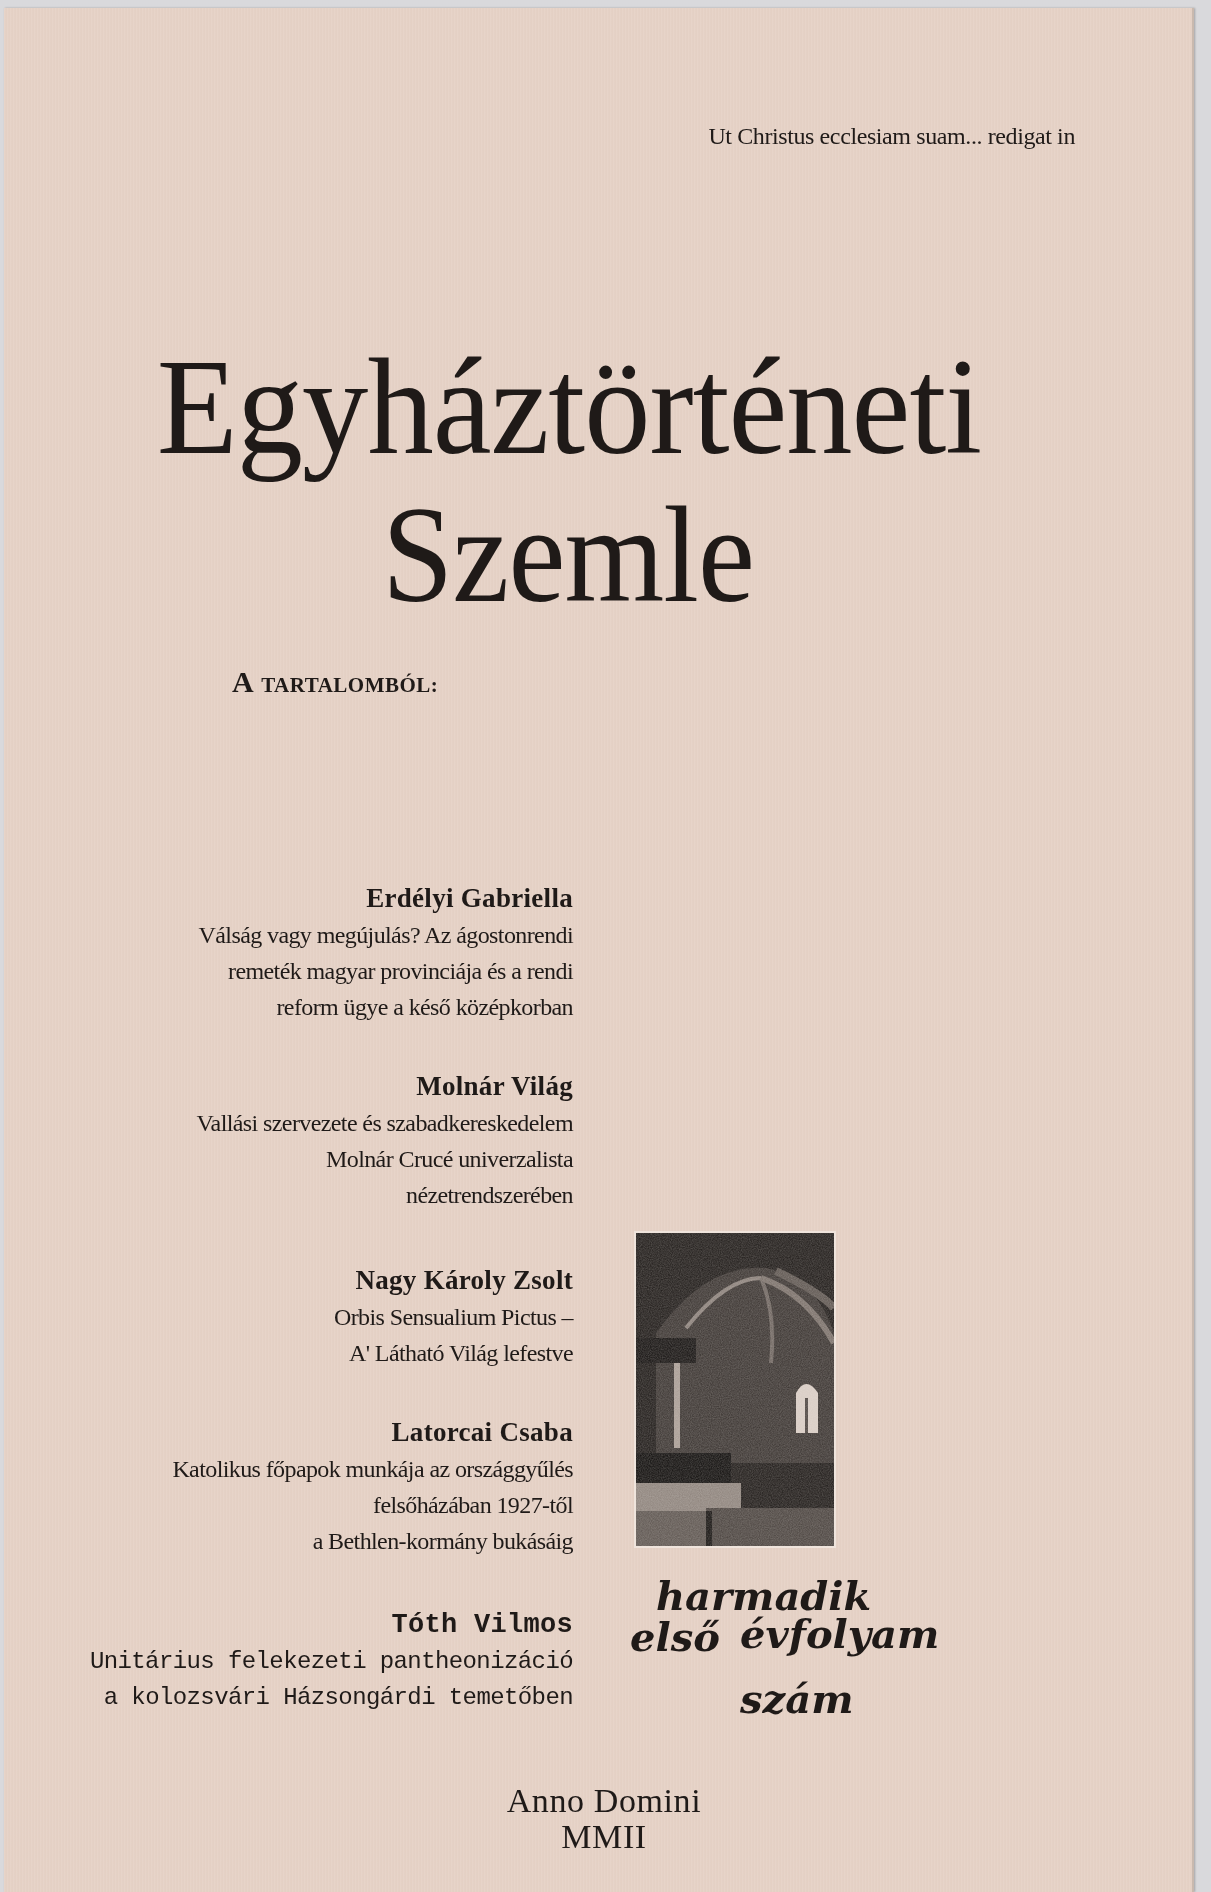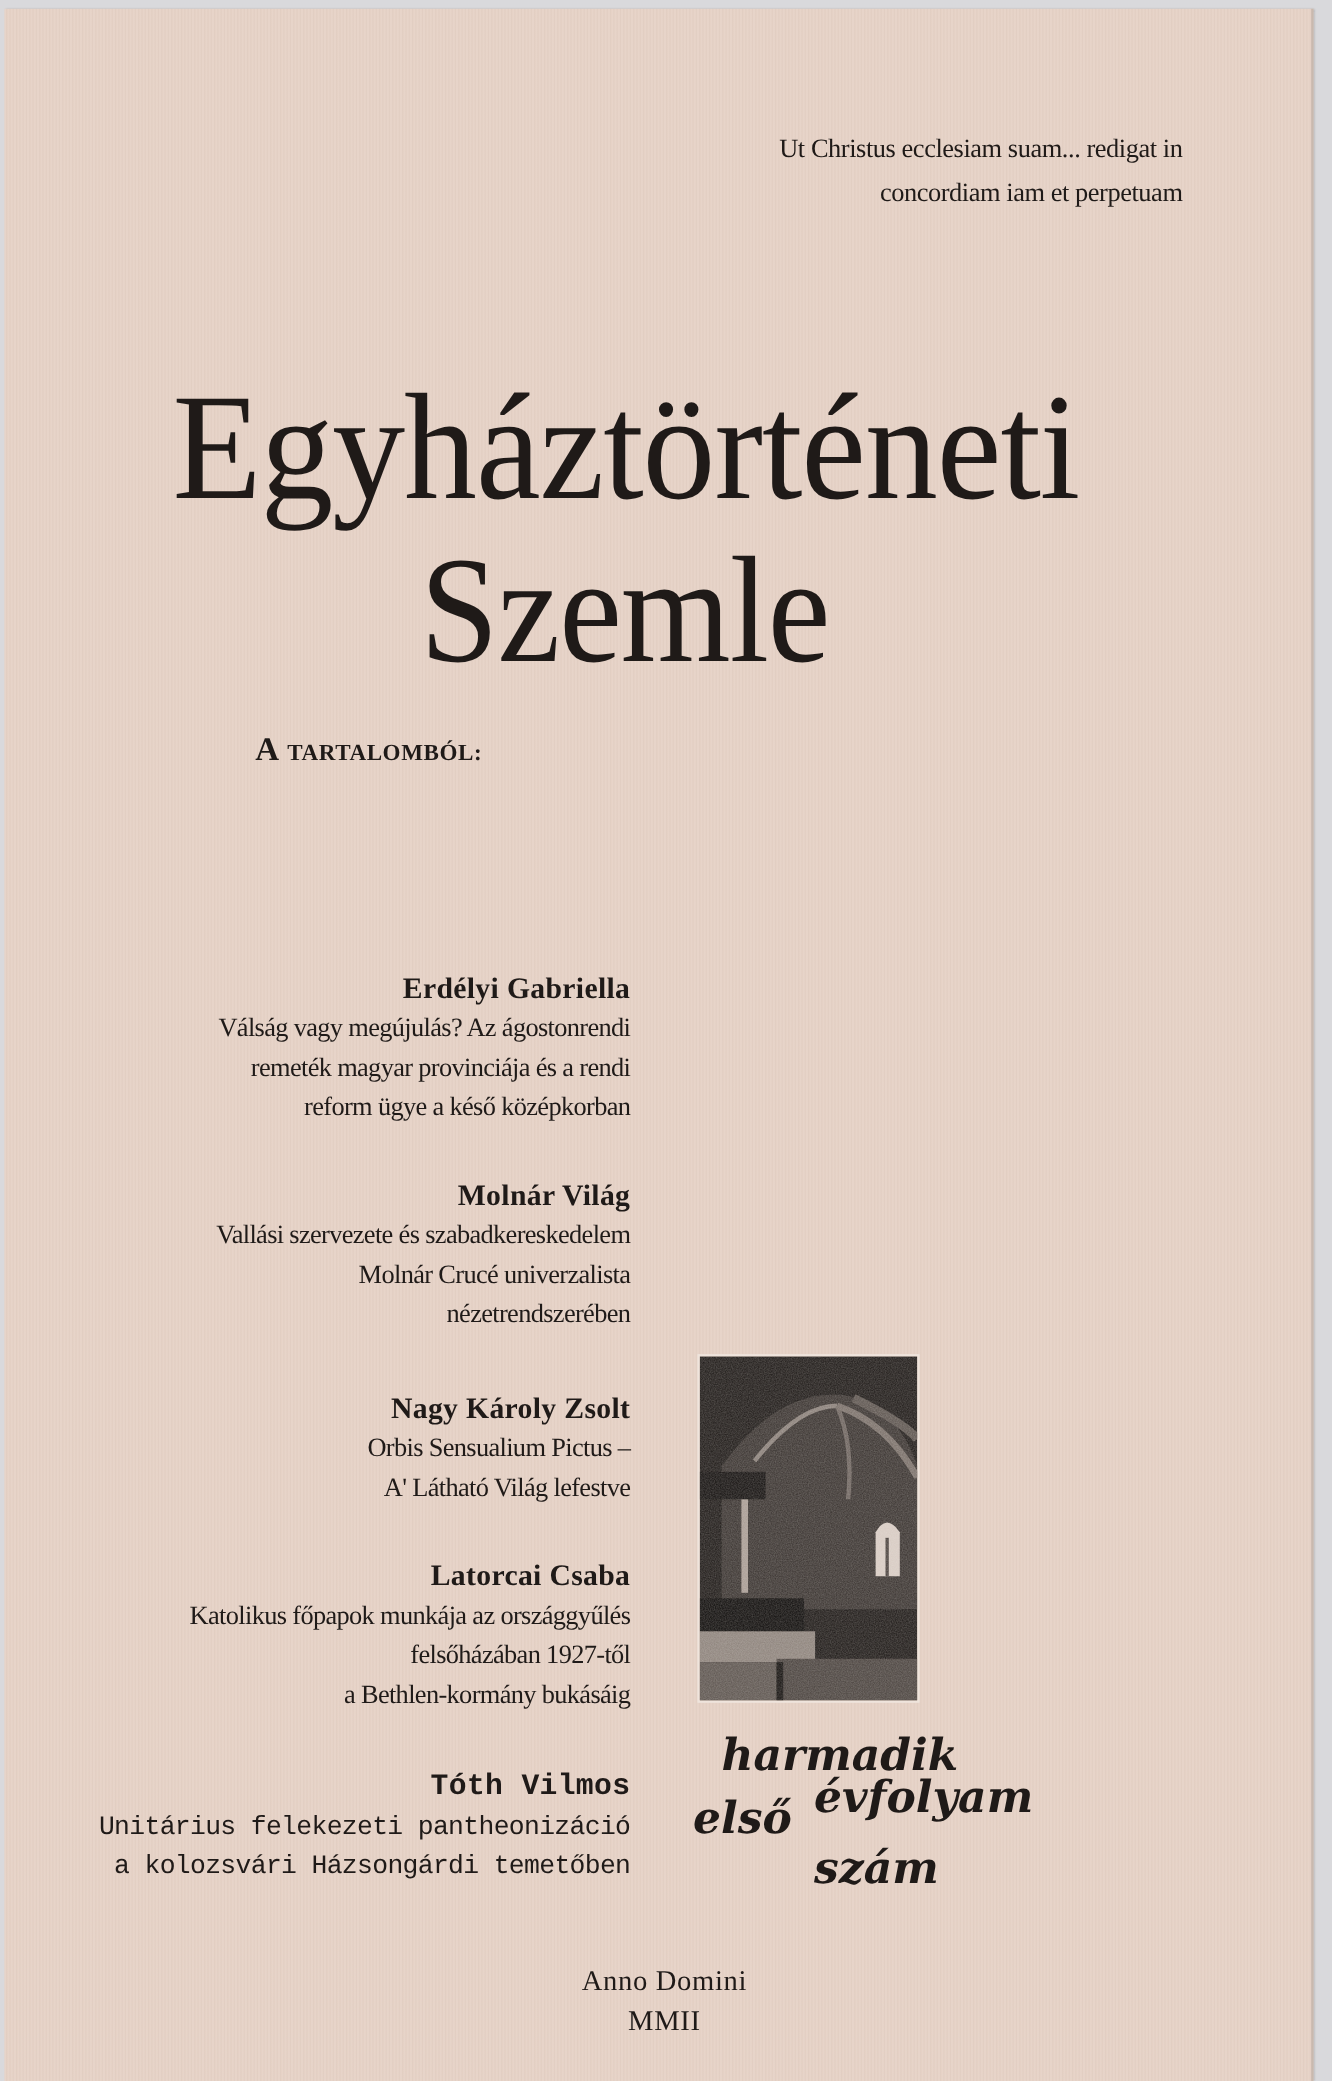--- a/index.html
+++ b/index.html
@@ -54,31 +54,30 @@
   .issue {
     position: absolute; left: 626px; top: 1568px;
     font-family: "DejaVu Serif", "Liberation Serif", serif;
     font-style: italic; font-weight: bold; color: #1f1a18;
     font-size: 40px; line-height: 1;
   }
   .issue span { position: absolute; white-space: nowrap; }
 
   .anno {
     position: absolute; left: 440px; width: 320px; text-align: center;
-    top: 1775px; font-size: 26px; line-height: 36px; letter-spacing: 0.6px;
+    top: 1775px; font-size: 34px; line-height: 36px; letter-spacing: 0.6px;
   }
 </style>
 </head>
 <body>
 
 <div class="page">
 
   <div class="motto ink">
     <div>Ut Christus ecclesiam suam... redigat in</div>
-    <div>concordiam iam et perpetuam</div>
   </div>
 
   <div class="title title-l1 ink">Egyháztörténeti</div>
   <div class="title title-l2 ink">Szemle</div>
 
   <div class="toc-label ink">
     <span class="big">A</span>
     <span class="sc">TARTALOMBÓL:</span>
   </div>
 
@@ -145,21 +144,21 @@
       <rect x="70" y="275" width="128" height="38" fill="#4a433f"></rect>
       <rect x="0" y="278" width="70" height="35" fill="#5d5550"></rect>
       <rect x="70" y="278" width="6" height="35" fill="#151210"></rect>
       <rect x="0" y="0" width="198" height="313" fill="#fff" filter="url(#grain)" opacity="0.5"></rect>
     </svg>
   </div>
 
   <div class="issue">
     <span style="left:0; top:0;margin-left:26px;">harmadik</span>
     <span style="left:110px; top:38px;">évfolyam</span>
-    <span style="left:0; top:57px;">első</span>
+    <span style="left:0; top:41px;">első</span>
     <span style="left:110px; top:74px;margin-top:29px;">szám</span>
   </div>
 
   <div class="anno ink">
     <div>Anno Domini</div>
     <div>MMII</div>
   </div>
 
 </div>
 

